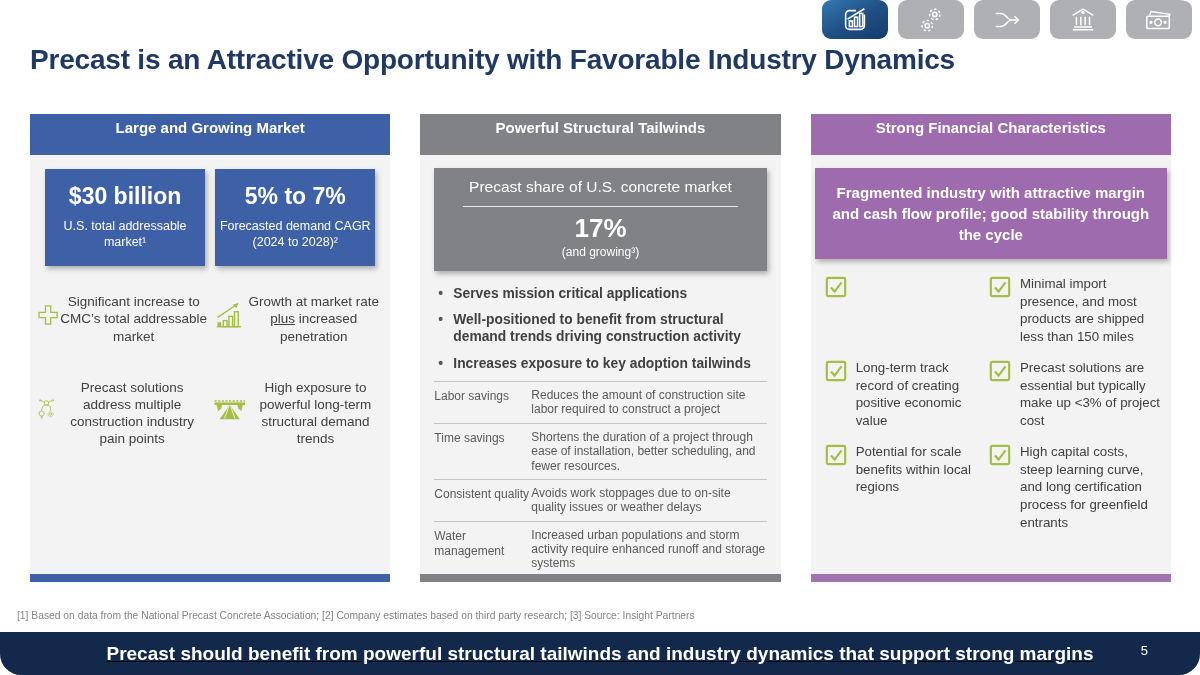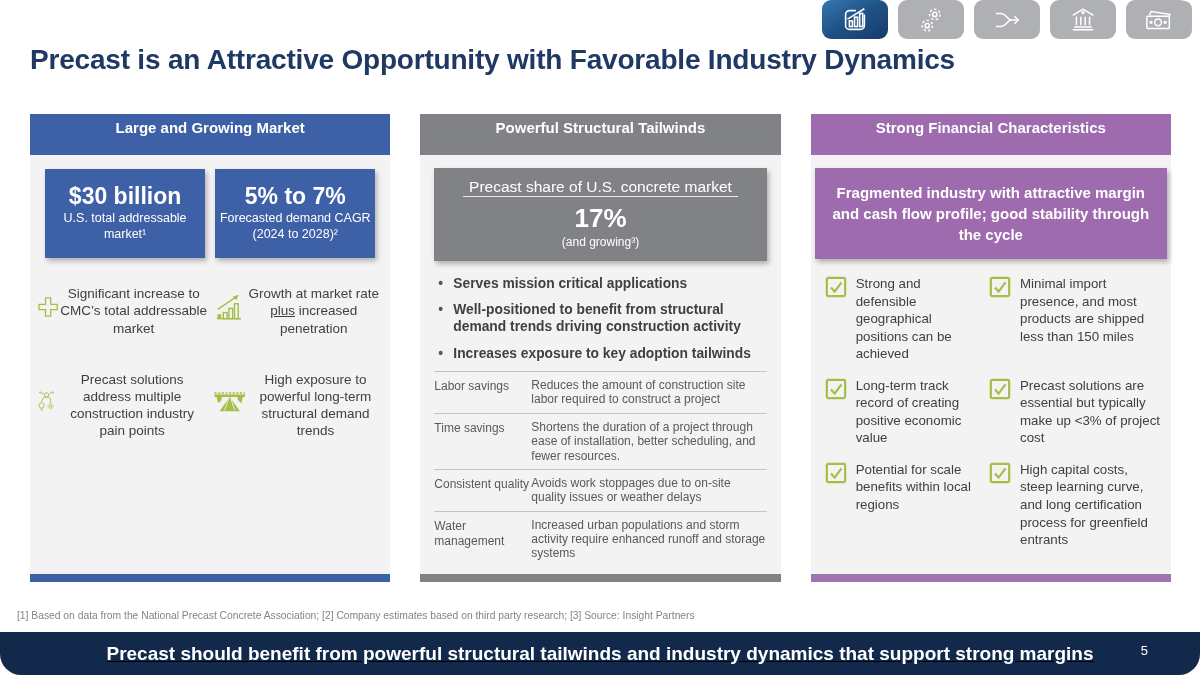--- a/index.html
+++ b/index.html
@@ -19,32 +19,32 @@
   .columns{position:absolute;left:30px;top:114px;width:1141px;height:468px;display:flex;gap:30px;}
   .col{flex:1;background:#F3F3F3;position:relative;}
   .col-header{height:41px;line-height:27px;text-align:center;color:#fff;font-weight:bold;font-size:15px;}
   .bg-blue{background:#3E60A6;} .bg-gray{background:#808285;} .bg-purple{background:#9D6BAE;}
   .col-bar{position:absolute;bottom:0;left:0;right:0;height:8px;}
   .bar-purple{background:#A173B0;}
 
   
   .stats{display:flex;gap:10px;margin:14px 15px 0;}
   .stat-box{flex:1;background:#3E60A6;color:#fff;text-align:center;padding:14px 4px 15px;box-shadow:2px 3px 5px rgba(0,0,0,0.28);}
-  .stat-value{font-size:23px;font-weight:bold;}
+  .stat-value{font-size:23px;font-weight:bold;margin-bottom:8px;}
   .stat-label{font-size:12.5px;line-height:1.3;}
   .features{display:grid;grid-template-columns:1fr 1fr;margin:22px 6px 0;row-gap:28px;column-gap:6px;}
   .feature{display:flex;flex-direction:row;align-items:center;text-align:center;}
   .feature svg{margin-bottom:9px;}
   .feature-text{font-size:13.5px;color:#404040;line-height:1.28;}
   .u{text-decoration:underline;}
 
   
   .gray-box{margin:13px 14px 0;background:#808285;color:#fff;text-align:center;padding:10px 8px 12px;box-shadow:2px 3px 5px rgba(0,0,0,0.28);}
   .gb-label{font-size:15.5px;}
-  .gb-label span{display:inline-block;padding:0 6px 0;border-bottom:1px solid #E9E9E9;}
+  .gb-label span{display:inline-block;padding:0 6px 10px;border-bottom:1px solid #E9E9E9;}
   .gb-value{font-size:26px;font-weight:bold;margin-top:6px;}
   .gb-note{font-size:12px;margin-top:1px;}
   .bullets{list-style:none;margin:14px 14px 0;padding:0;}
   .bullets li{position:relative;padding-left:19px;font-weight:bold;font-size:13.8px;color:#3F4040;line-height:1.25;margin-bottom:9px;}
   .bullets li::before{content:"\2022";position:absolute;left:4px;color:#595959;}
   .ttable{margin:3px 14px 0;}
   .trow{display:flex;border-top:1px solid #C4C4C4;padding:5px 0 6px;}
   .tlabel{width:97px;flex-shrink:0;font-size:12px;color:#58595B;line-height:1.3;padding-top:2px;}
   .tdesc{flex:1;font-size:12px;color:#58595B;line-height:1.2;padding-top:1px;}
 
@@ -227,21 +227,20 @@
       <header class="col-header bg-purple">Strong Financial Characteristics</header>
 
       <div class="purple-box">Fragmented industry with attractive margin and cash flow profile; good stability through the cycle</div>
 
       <div class="checks">
         <div class="check-item">
           <svg width="22" height="22" viewBox="0 0 24 24" fill="none" stroke="#A4BE46" stroke-width="2.4">
             <rect x="2" y="2" width="20" height="20" rx="1.5"></rect>
               <polyline points="6.5,12.5 10.5,17 18,7"></polyline>
           </svg>
-          <div class="check-text">Strong and defensible geographical positions can be achieved</div>
         </div>
         <div class="check-item">
           <svg width="22" height="22" viewBox="0 0 24 24" fill="none" stroke="#A4BE46" stroke-width="2.4">
             <rect x="2" y="2" width="20" height="20" rx="1.5"></rect>
               <polyline points="6.5,12.5 10.5,17 18,7"></polyline>
           </svg>
           <div class="check-text">Minimal import presence, and most products are shipped less than 150 miles</div>
         </div>
         <div class="check-item">
           <svg width="22" height="22" viewBox="0 0 24 24" fill="none" stroke="#A4BE46" stroke-width="2.4">

